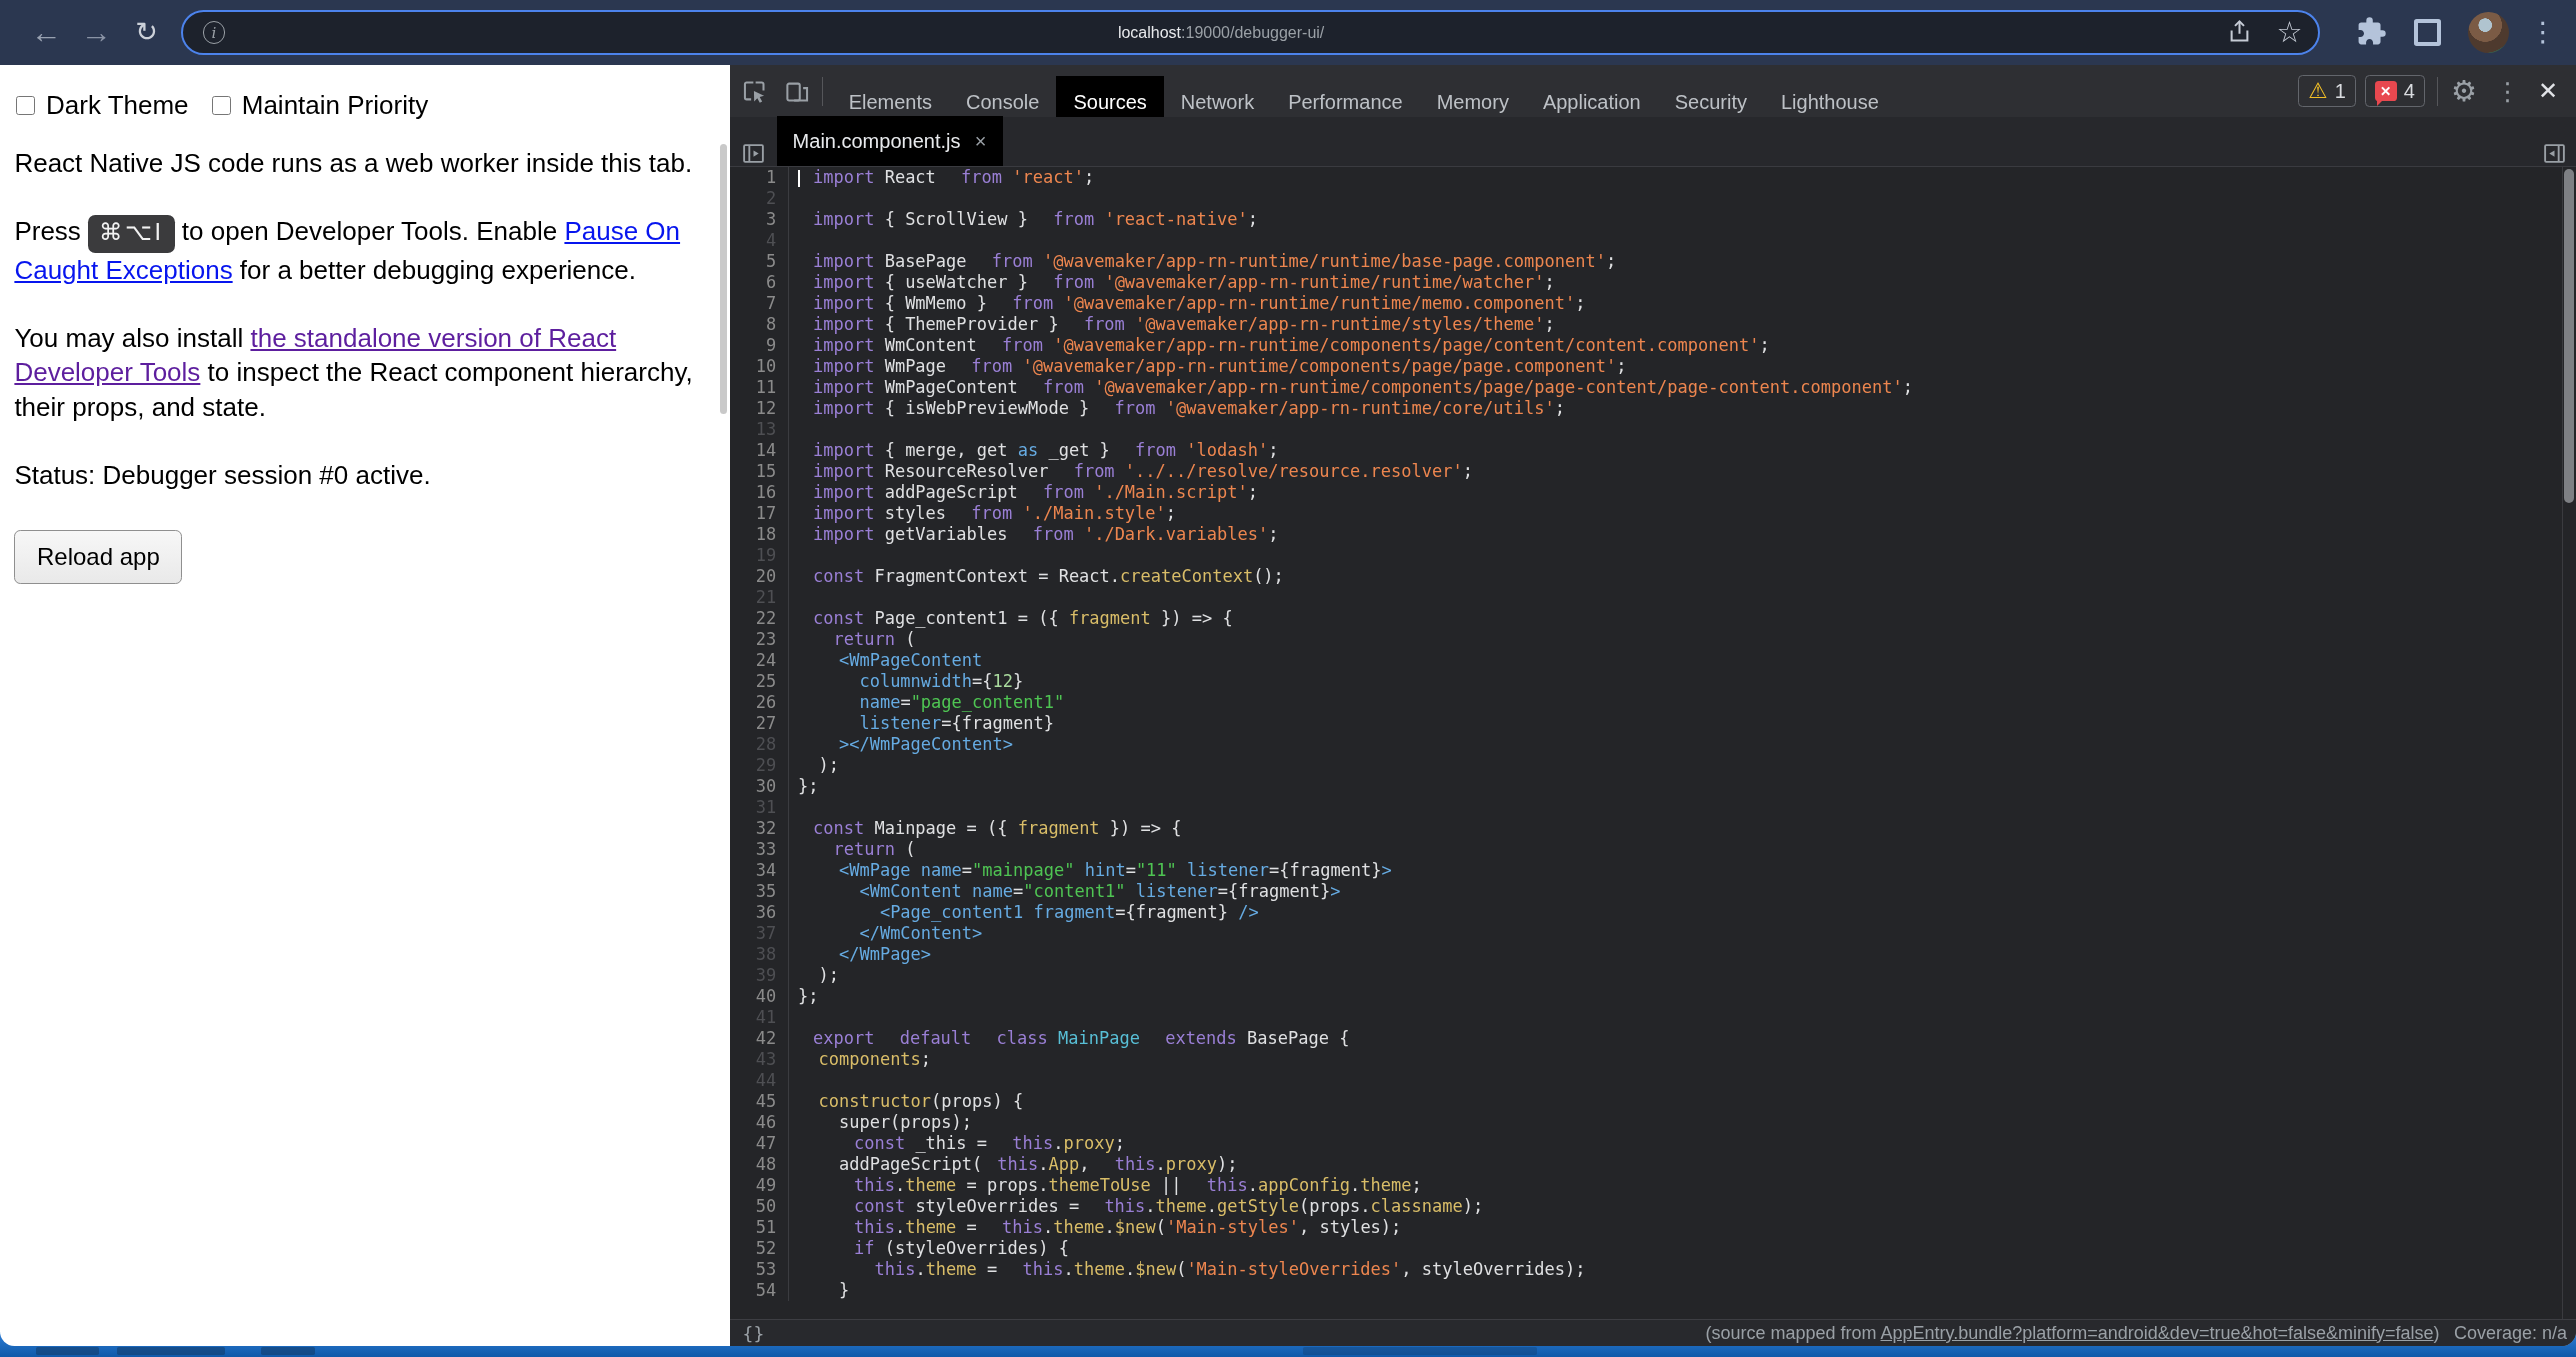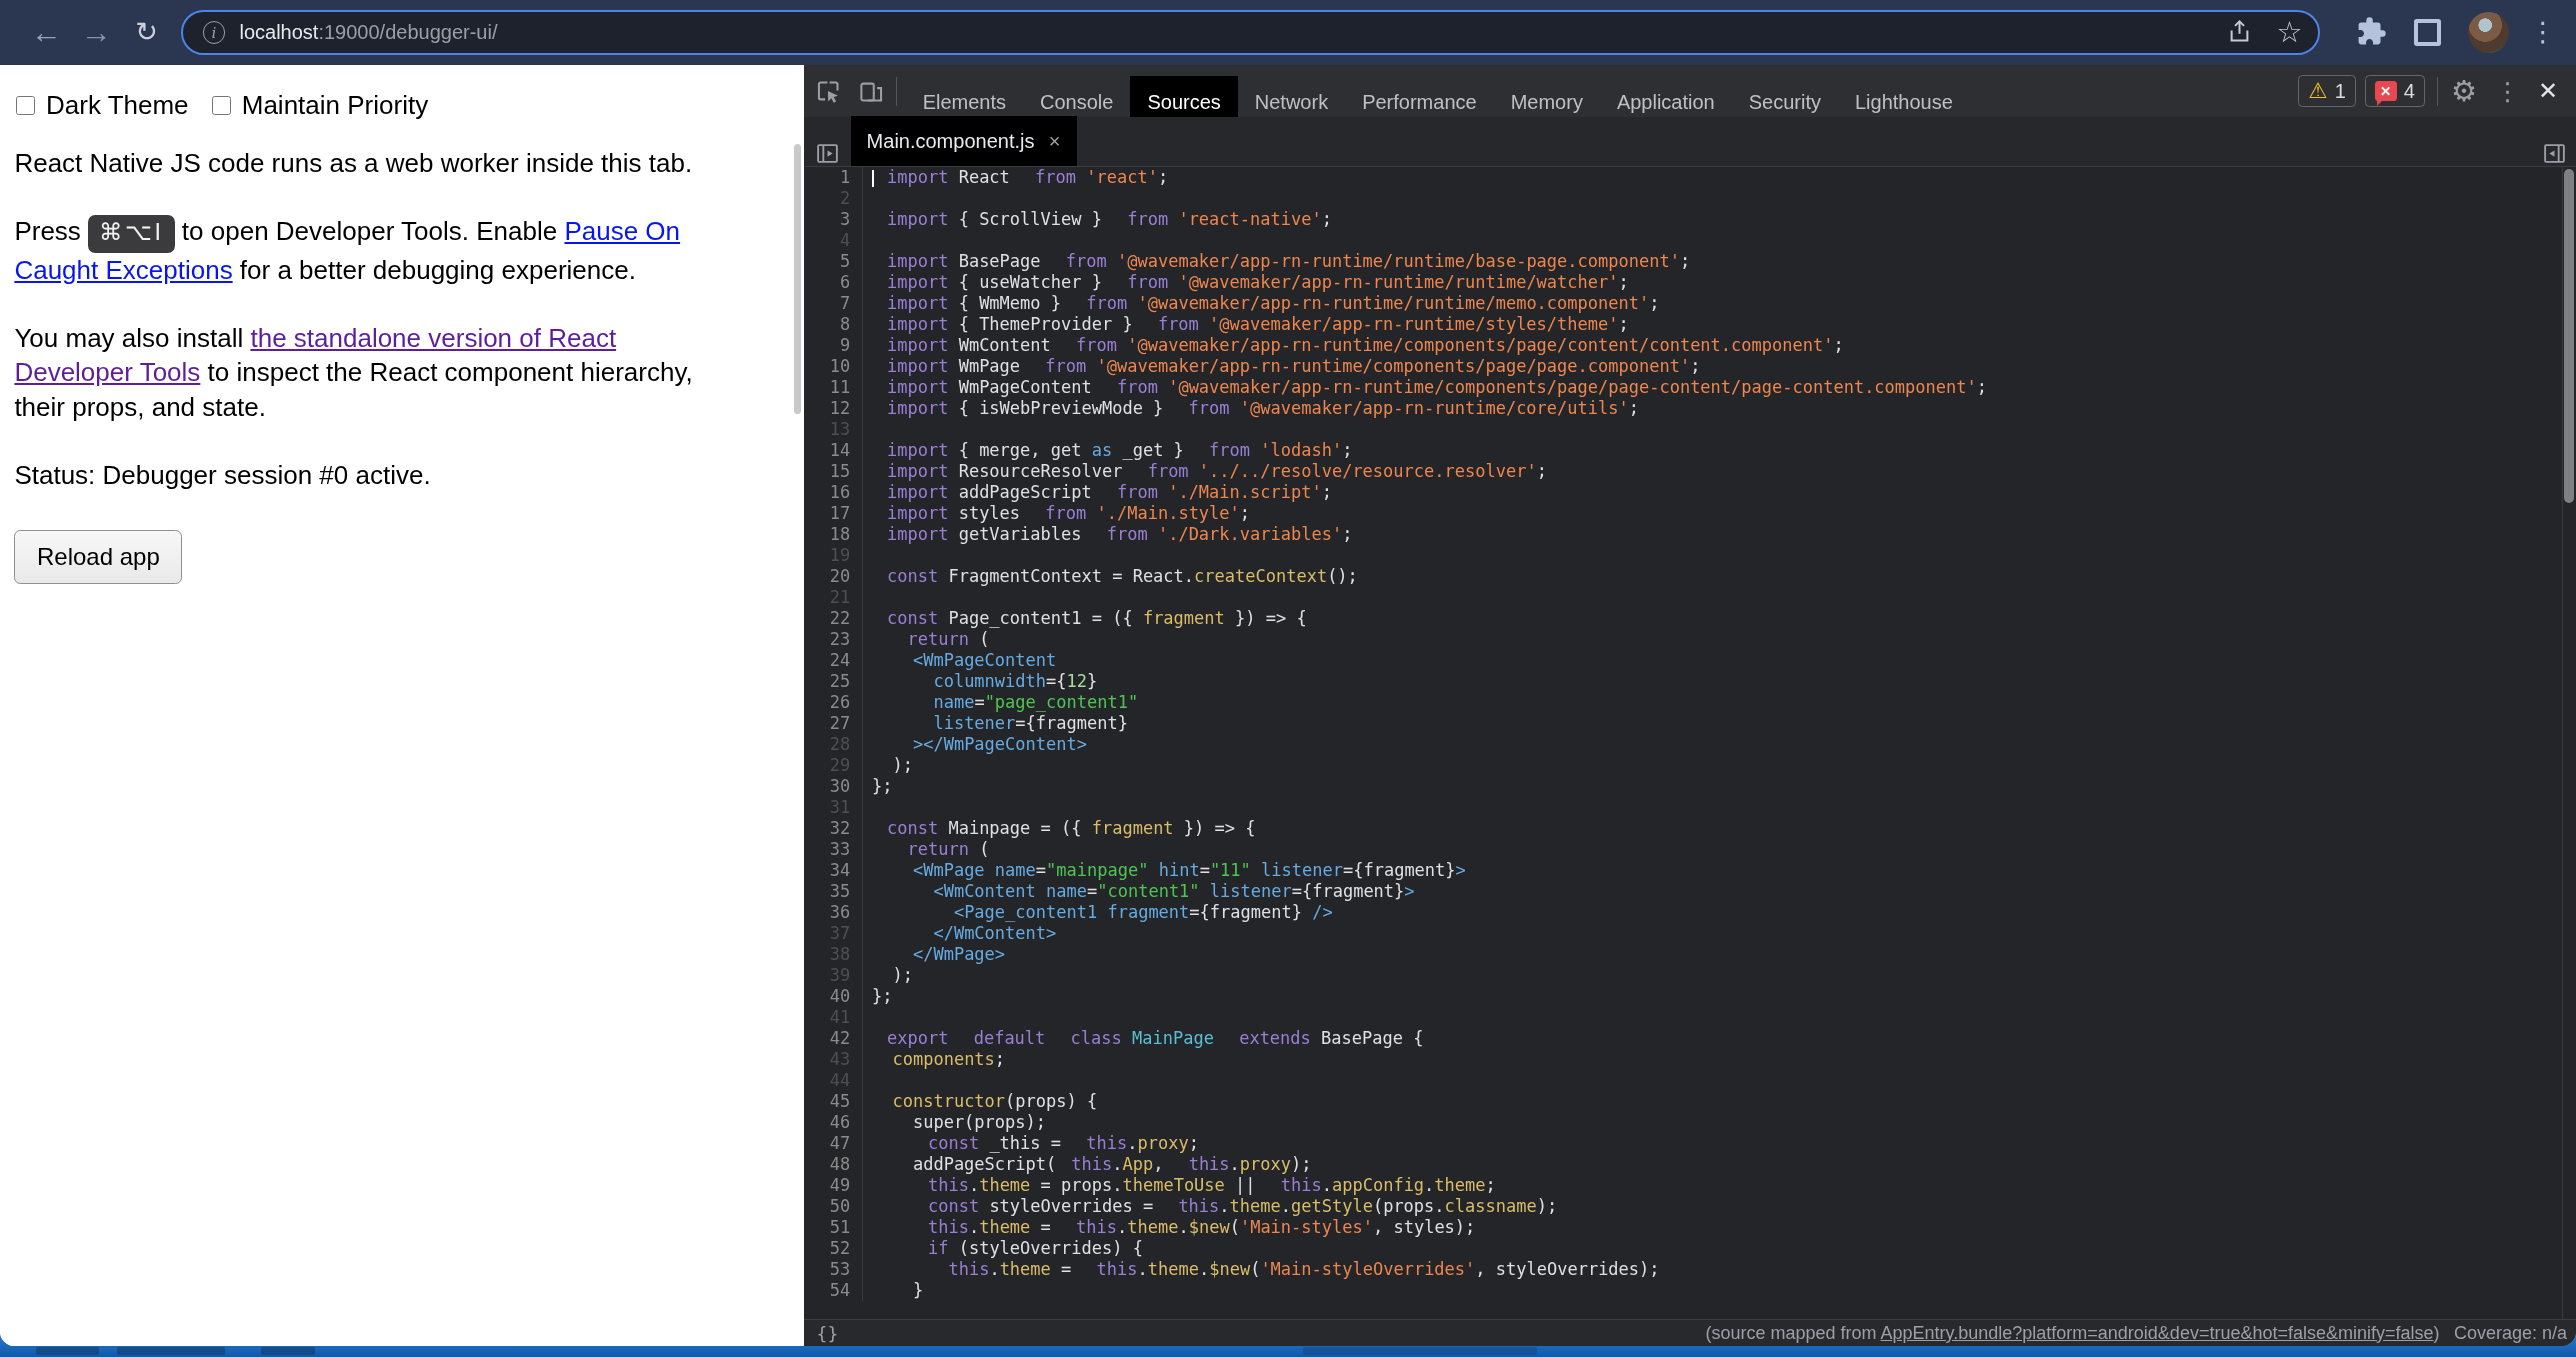--- a/index.html
+++ b/index.html
@@ -17,38 +17,38 @@
 
   
   .toolbar { height:65px; background:#2b3750; display:flex; align-items:center; flex:none; padding:0 12.6px 0 21.6px; }
   .nav-glyph { font-size:31px; color:#98a1b1; width:50px; text-align:center; flex:none; line-height:1; }
   .nav-glyph.fwd { color:#8a93a5; }
   .nav-glyph.reload { font-size:27px; color:#ccd1d9; }
   .omnibox { flex:1; height:45px; margin:0 14.4px 0 9px; background:#1d222c; border:2.7px solid #4c83ec; border-radius:25px;
     display:flex; align-items:center; padding:0 16px 0 20px; min-width:0; }
   .info-circ { width:22.5px; height:22.5px; border:1.8px solid #9aa0a6; border-radius:50%; color:#9aa0a6;
     font-size:15.3px; font-style:italic; font-family:"DejaVu Serif", serif; display:flex; align-items:center; justify-content:center; flex:none; }
-  .url { margin-left:14.4px; font-size:20px; white-space:nowrap; overflow:hidden; flex:1; }
+  .url { margin-left:14.4px; font-size:16px; white-space:nowrap; overflow:hidden; flex:1;text-align:center; }
   .url .host { color:#e8eaed; }
   .url .rest { color:#9aa0a6; }
   .omni-ico { flex:none; margin-left:23.4px; color:#c5cbd5; }
   .star { font-size:29px; line-height:1; color:#c5cbd5; }
   .chrome-right { display:flex; align-items:center; flex:none; margin-left:9px; }
   .ext-ico { margin:0 12.6px; }
   .square-ico { width:27px; height:27px; border:4.5px solid #b4c3da; border-radius:2.7px; margin:0 14.4px; }
   .avatar { width:41px; height:41px; border-radius:50%; margin:0 12.6px;
     background:radial-gradient(circle at 42% 32%, #b0c4cf 0 18%, #7b5b45 19% 45%, #4e3a2e 46% 75%, #3a5a48 76%); }
   .kebab { color:#b4c3da; font-size:27px; margin:0 7.2px; line-height:1; }
 
   
   .main { flex:1; display:flex; min-height:0; }
 
   
-  .page { width:804px; flex:none; background:#ffffff; position:relative; padding:18px 14.4px 0 14.4px;
-    font-size:26px; color:#000; line-height:1.32; }
+  .page { width:730px; flex:none; background:#ffffff; position:relative; padding:18px 14.4px 0 14.4px;
+    font-size:26px; color:#000; line-height:1.32;border-radius:25px; }
   .chk-row { display:flex; align-items:center; margin:5.4px 0 23.4px 1.8px; }
   .chk { width:19px; height:19px; border:1.8px solid #767676; border-radius:2.7px; background:#fff; flex:none; }
   .chk-label { margin:0 23.4px 0 10.8px; }
   .chk-label.last { margin-right:0; }
   .page p { margin:0 0 34px 0; max-width:690px; }
   .kbd { display:inline-block; background:#3b3b3d; color:#f2f2f2; border-radius:7.2px; padding:2.7px 10.8px 4.5px;
     font-size:23.4px; letter-spacing:2.7px; }
   a.link-blue { color:#0715ee; text-decoration:underline; }
   a.link-purple { color:#5d1e9e; text-decoration:underline; }
   .reload-btn { display:inline-block; font-size:24px; color:#000; background:linear-gradient(#f7f7f7,#e9e9e9);

